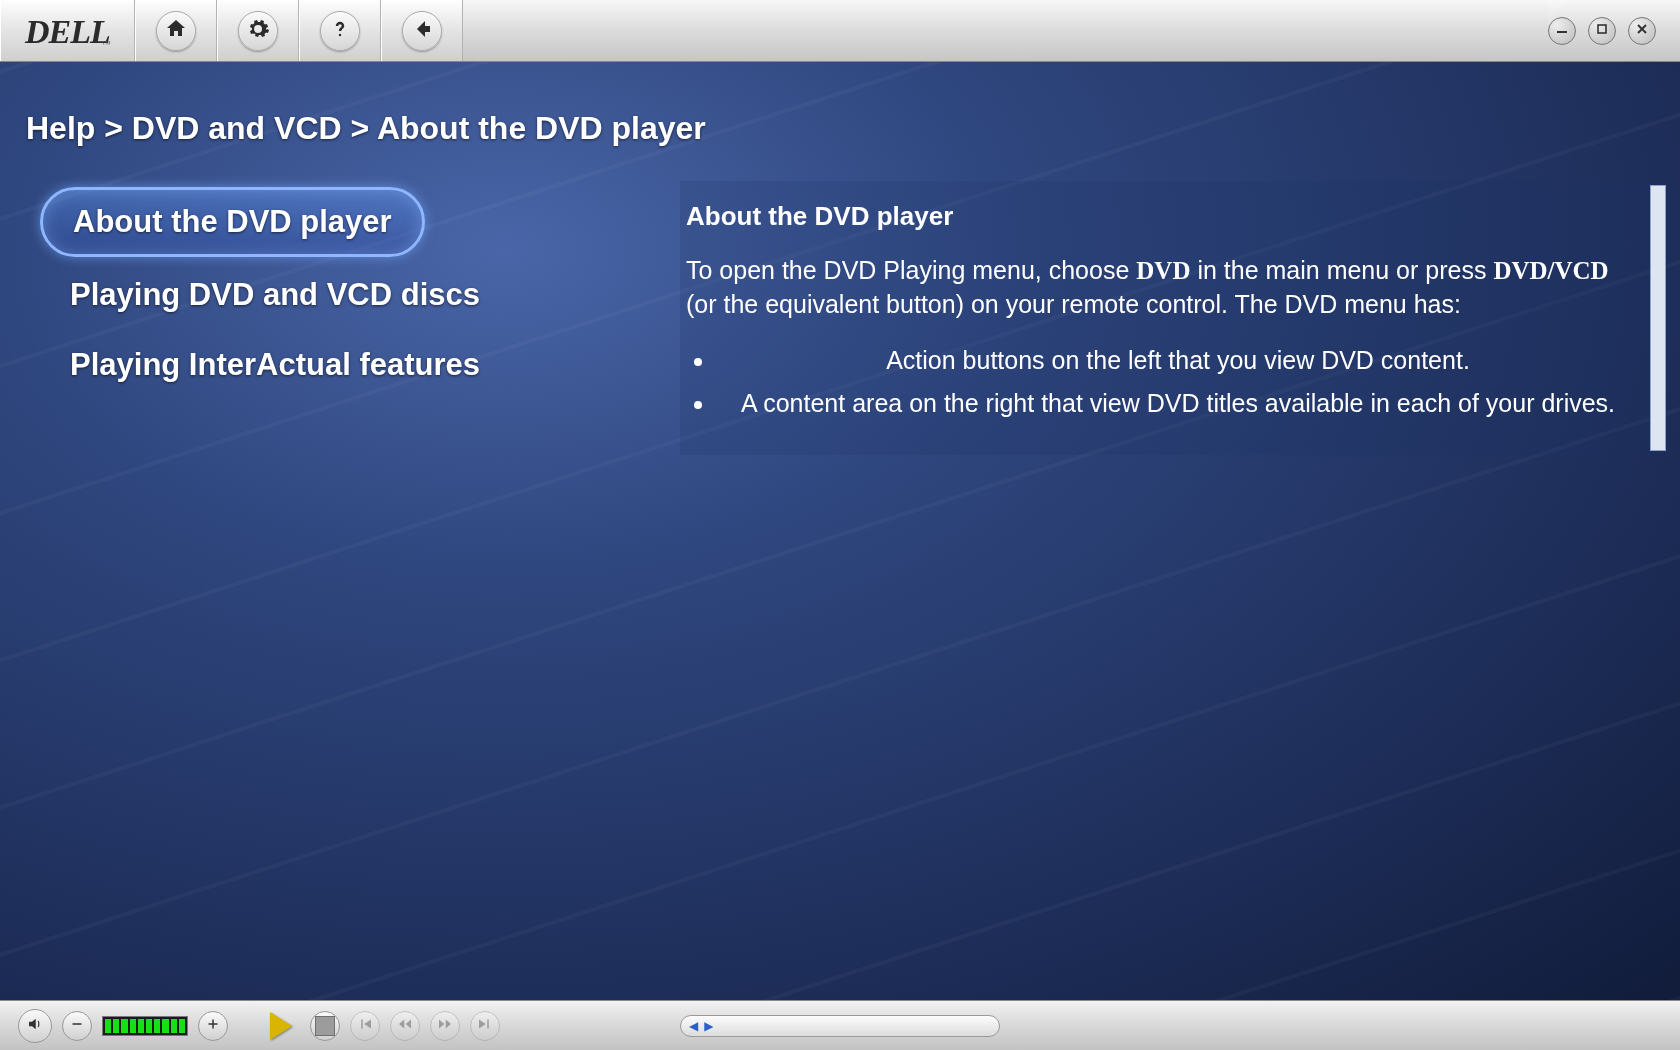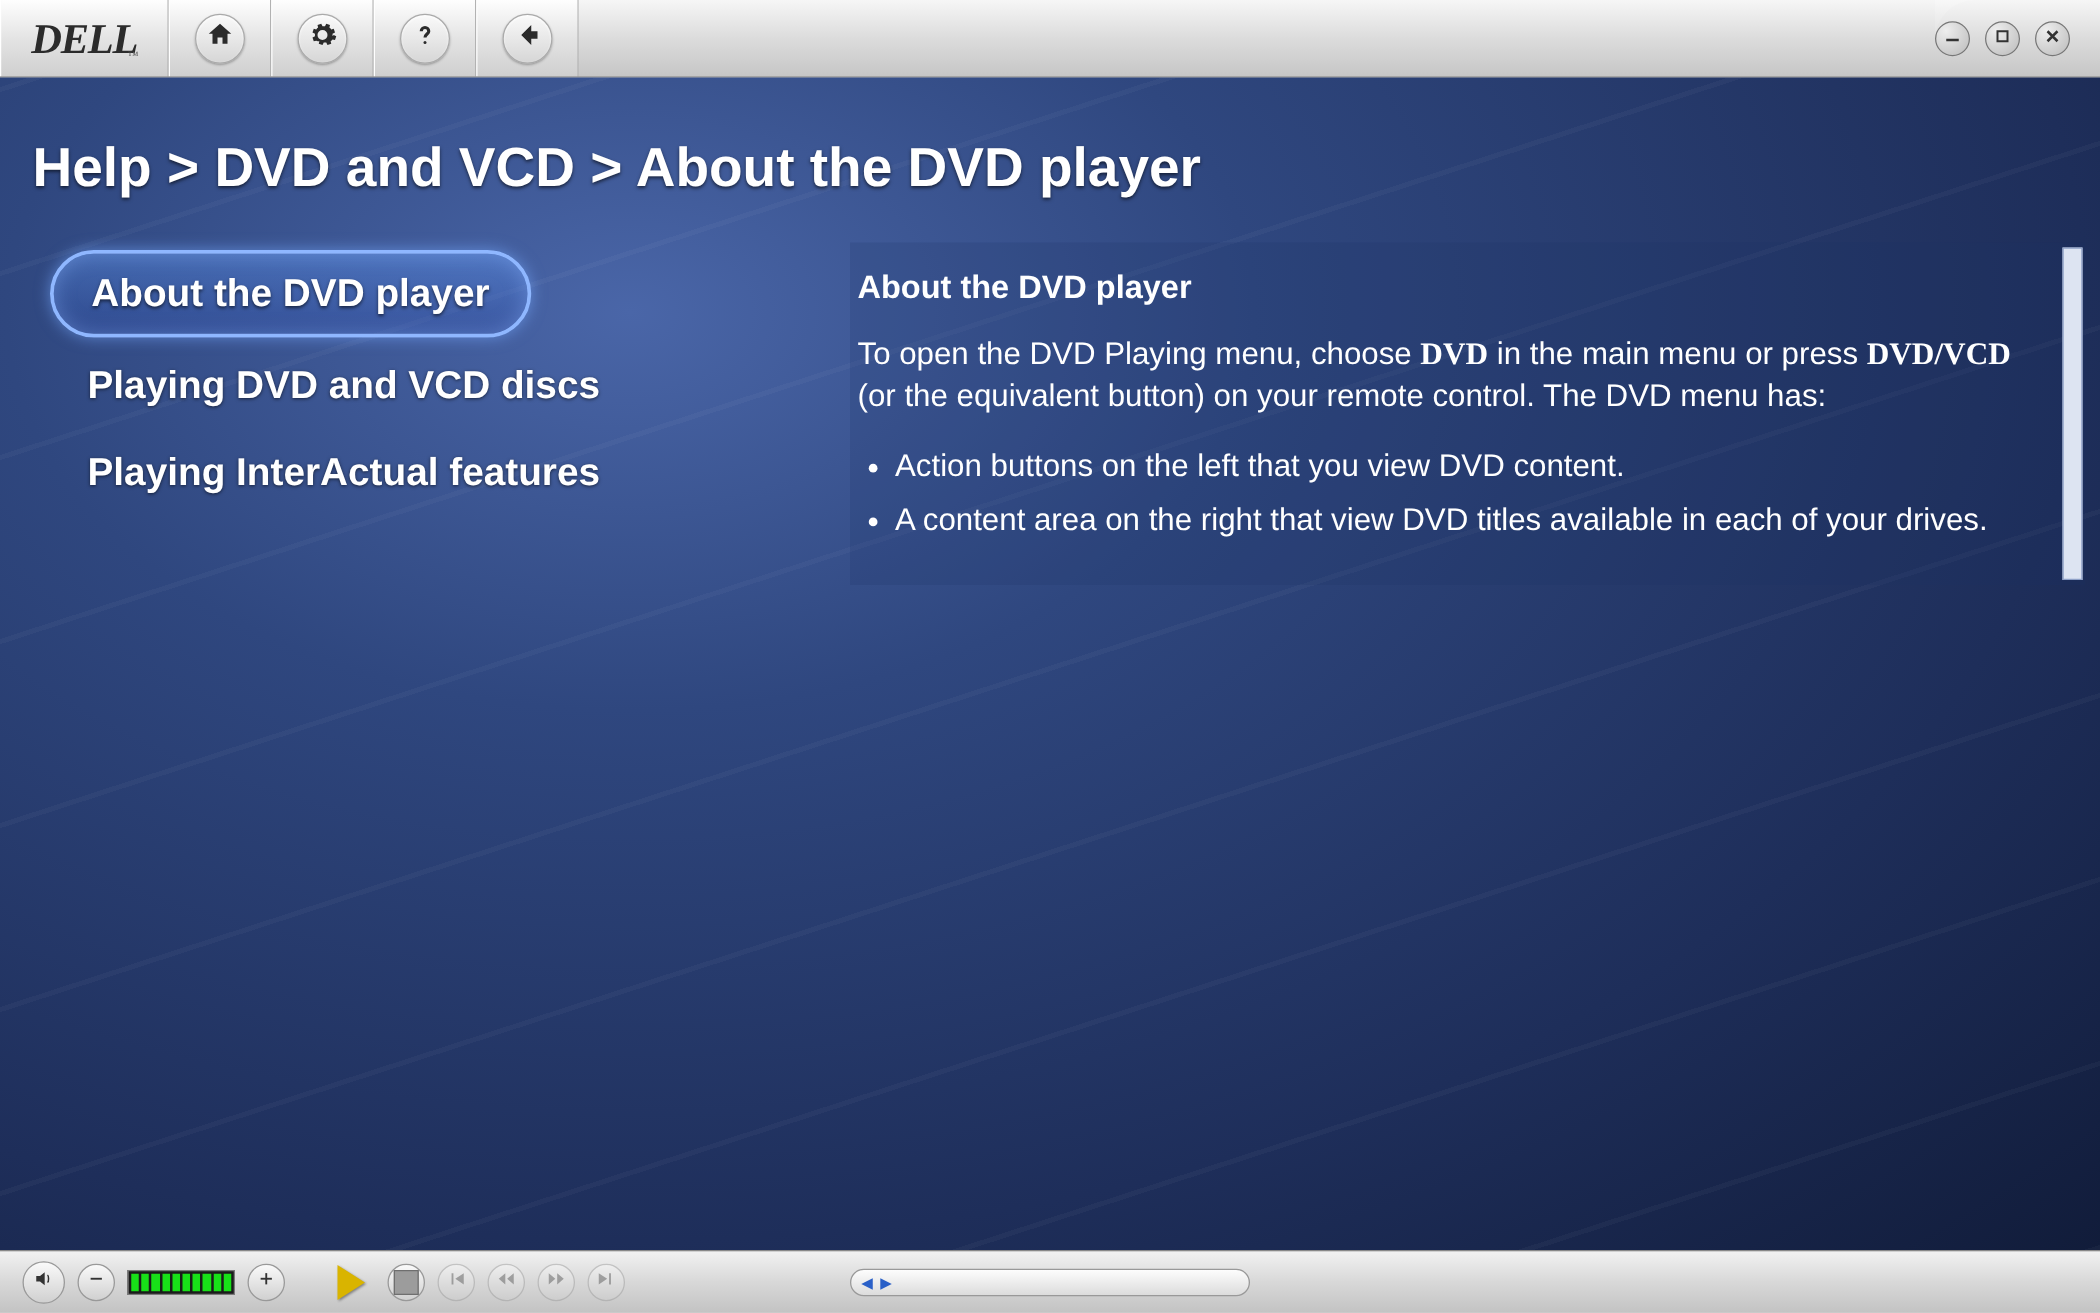--- a/index.html
+++ b/index.html
@@ -77,21 +77,21 @@
     height: calc(1050px - 62px - 50px);
     background: radial-gradient(ellipse at 30% 20%, #4a66a8 0%, #2f477f 30%, #1e2e5a 70%, #111c3a 100%);
     overflow:hidden;
   }
   .main::before{
     content:"";position:absolute;inset:0;
     background: repeating-linear-gradient(-18deg, rgba(255,255,255,0.03) 0 4px, rgba(255,255,255,0) 4px 140px);
     pointer-events:none;
   }
   .crumbs{
-    color:#fff;font-size:44px;font-weight:bold;
+    color:#fff;font-size:32px;font-weight:bold;
     padding:48px 0 34px 26px;
     text-shadow:0 1px 3px rgba(0,0,0,.6);
     position:relative;
   }
   .content-row{display:flex;padding:0 0 0 40px;position:relative;}
   .nav-col{width:640px;flex-shrink:0;}
   .nav-item{
     color:#fff;font-size:31px;font-weight:bold;
     padding:14px 30px;margin:6px 0;border-radius:40px;
     cursor:pointer;width:fit-content;
@@ -110,21 +110,21 @@
     max-height:700px;
     background:rgba(30,50,100,.18);
     padding:12px 28px 12px 6px;
   }
   .article-col .scroll-track{
     position:absolute;right:2px;top:4px;bottom:4px;width:16px;
     background:#dde4f2;border:1px solid #8fa1c8;
   }
   .article-title{font-weight:bold;margin:6px 0 20px 0;font-size:26px;}
   .article-col p{margin:0 0 22px 0;}
-  .article-col ul{margin:0 0 22px 30px;}
+  .article-col ul{margin:0 0 22px 30px;text-align:center;}
   .article-col li{margin:2px 0 10px 0;}
   .article-col b{font-weight:bold;font-family:Liberation Serif, serif;}
 
   
   .player{
     height:50px;
     background:linear-gradient(to bottom,#f2f2f2 0%,#d8d8d8 50%,#c3c3c3 100%);
     border-top:1px solid #888;
     display:flex;align-items:center;padding:0 18px;gap:10px;
     position:relative;

